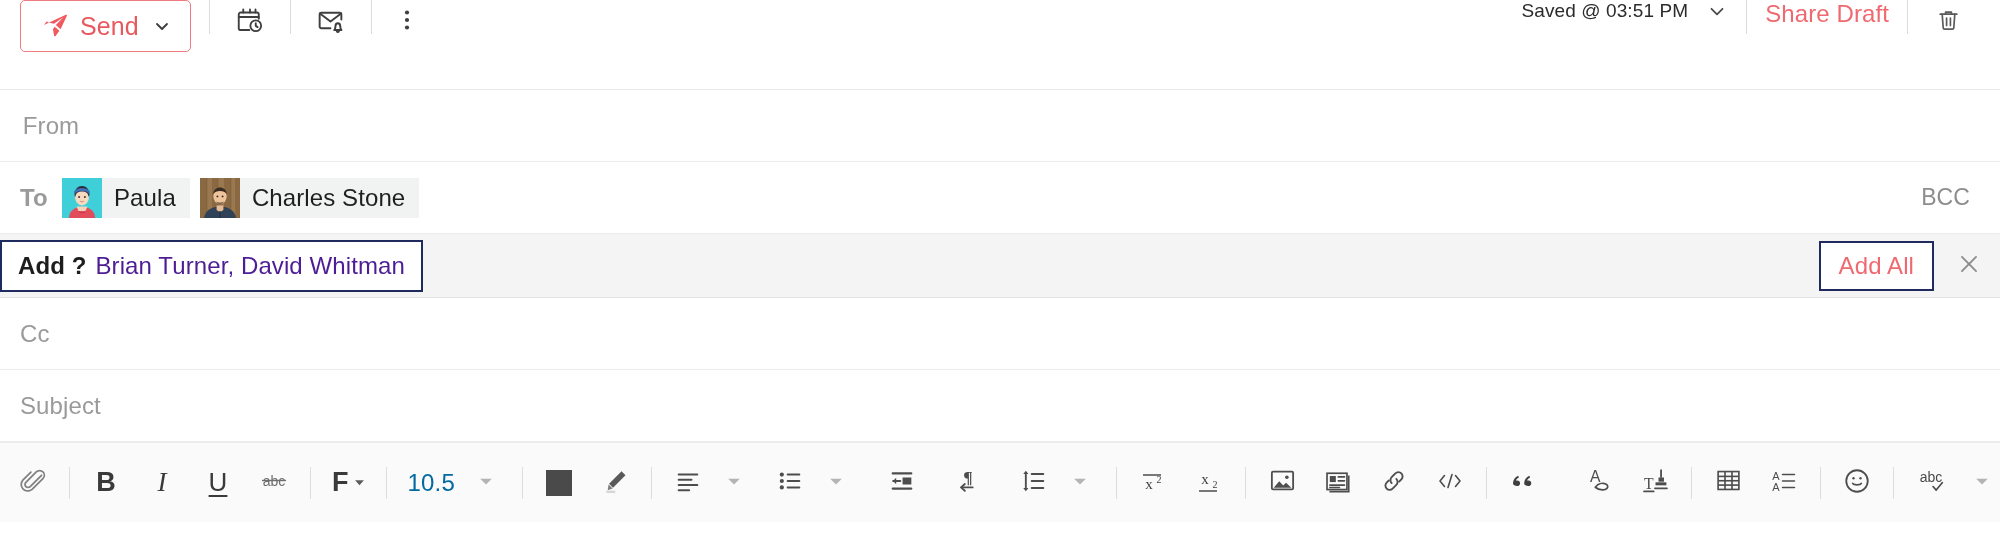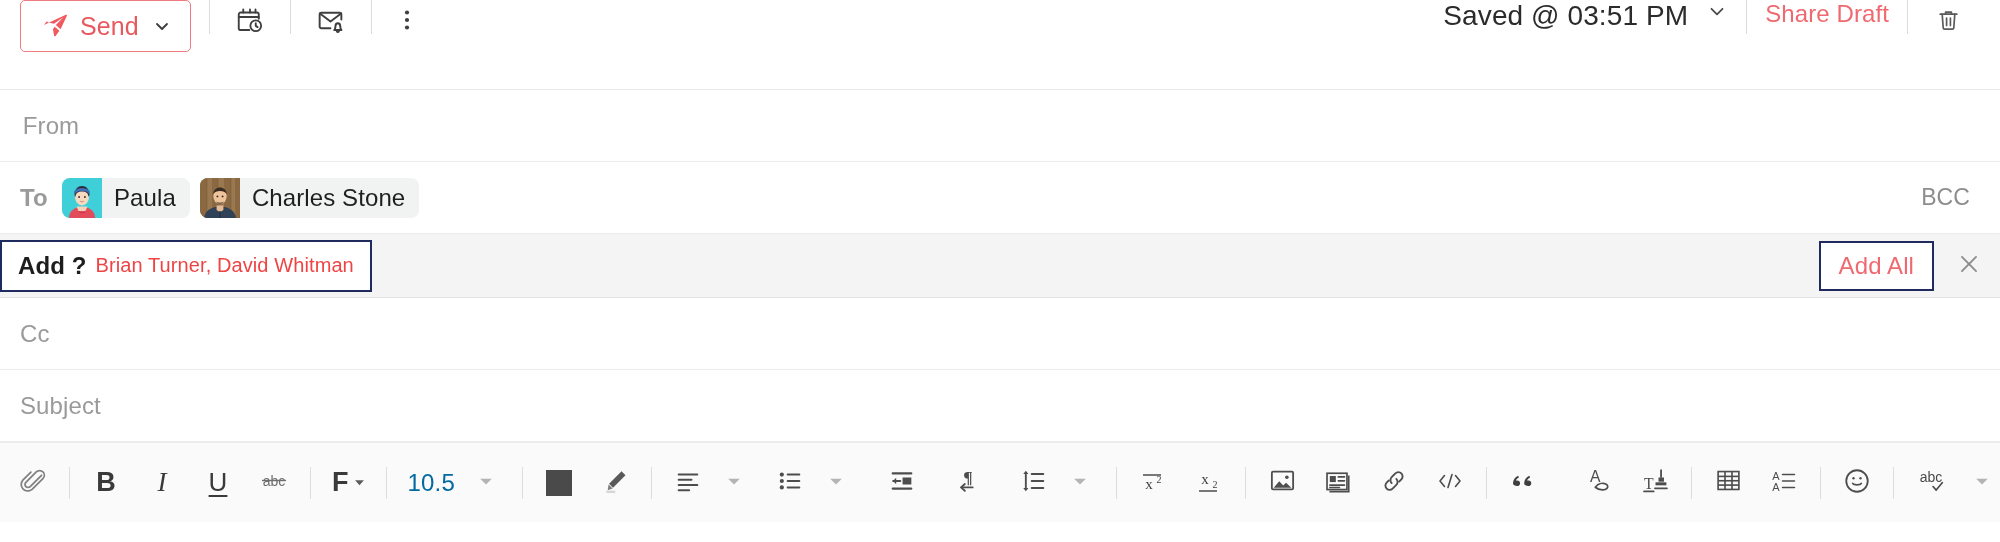--- a/index.html
+++ b/index.html
@@ -47,21 +47,21 @@
   .icon-btn {
     width: 44px; height: 44px;
     display: flex; align-items: center; justify-content: center;
     cursor: pointer; border-radius: 4px; flex: 0 0 auto;
   }
   .icon-btn.small { width: 34px; }
 
   .spacer { flex: 1 1 auto; }
 
   .saved-text {
-    font-size: 28px; color: #2b2b2b; white-space: nowrap;
+    font-size: 19px; color: #2b2b2b; white-space: nowrap;
     letter-spacing: .1px;
     margin-left: 48px;
   }
   .saved-chev { margin-left: 18px; cursor: pointer; display:flex; }
   .share-draft {
     font-size: 24px; color: #ef6a70; white-space: nowrap;
     cursor: pointer; letter-spacing: .1px;
   }
 
   
@@ -87,21 +87,21 @@
   .bcc-label {
     font-size: 23px; color: #8d8d8d; cursor: pointer;
     letter-spacing: .1px;
     margin-left: 30px;
   }
 
   
   .chips { display: flex; align-items: center; gap: 10px; }
   .chip {
     display: flex; align-items: center;
-    background: #f1f2f2; border-radius: 8px;
+    background: #f1f2f2; border-radius: 0;
     height: 40px; padding-right: 14px;
     cursor: pointer; overflow: hidden;
   }
   .chip-name {
     font-size: 24px; color: #1f1f1f; margin-left: 12px;
     white-space: nowrap; letter-spacing: .1px;
   }
   .avatar { width: 40px; height: 40px; position: relative;
             flex: 0 0 auto; overflow: hidden; }
 
@@ -121,21 +121,21 @@
     padding: 0 16px;
     margin-left: 0;
     cursor: pointer;
     white-space: nowrap;
   }
   .suggest-add {
     font-size: 24px; color: #1d1d1d; font-weight: bold;
     letter-spacing: .1px;
   }
   .suggest-names {
-    font-size: 20px; color: #ef4444; letter-spacing: .1px;
+    font-size: 24px; color: #4c1d95; letter-spacing: .1px;
   }
   .add-all-btn {
     border: 2px solid #1f2a5e; background: #ffffff;
     height: 50px; padding: 0 18px;
     display: flex; align-items: center;
     font-size: 24px; color: #ef6a70; cursor: pointer;
     white-space: nowrap; letter-spacing: .1px;
   }
   .suggest-close {
     margin-left: 18px; width: 34px; height: 34px;

